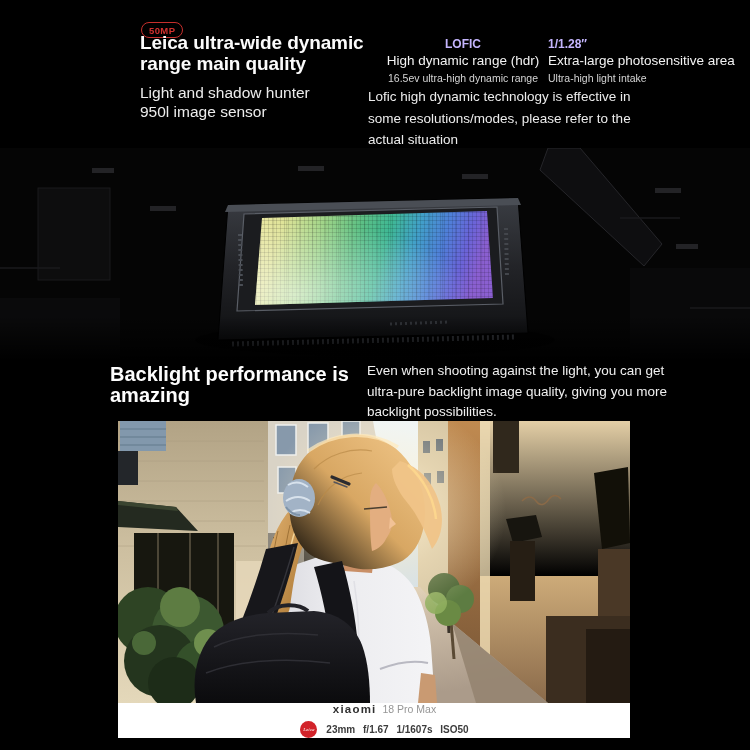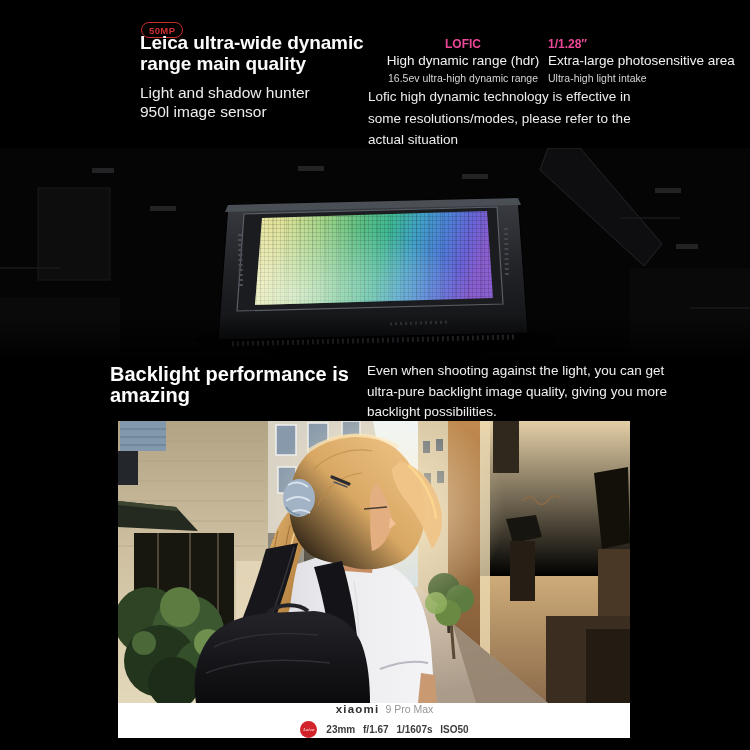--- a/index.html
+++ b/index.html
@@ -7,21 +7,21 @@
           font-family:"Liberation Sans",sans-serif;-webkit-font-smoothing:antialiased;}
   
   .badge{position:absolute;left:141px;top:22px;color:#d2312e;border:1px solid #c62f2c;
          border-radius:9px;font-size:9.5px;font-weight:bold;padding:1.5px 7px;letter-spacing:.4px;}
   .hero-title{position:absolute;left:140px;top:33px;font-size:19px;line-height:20.5px;
               font-weight:bold;color:#fbfbfb;letter-spacing:-.1px;}
   .hero-sub{position:absolute;left:140px;top:84px;font-size:15.5px;line-height:18.5px;color:#ececec;}
   .spec{position:absolute;top:37px;}
   .spec1{left:368px;width:190px;text-align:center;}
   .spec2{left:548px;width:200px;text-align:left;}
-  .spec-label{font-size:12px;font-weight:bold;color:#ec4899;margin-bottom:2px;}
+  .spec-label{font-size:12px;font-weight:bold;color:#c4b5fd;margin-bottom:2px;}
   .spec-title{font-size:13.5px;color:#f3f3f3;white-space:nowrap;margin-bottom:4px;}
   .spec-desc{font-size:10.5px;color:#d5d5d5;white-space:nowrap;}
   .disclaimer{position:absolute;left:368px;top:86px;font-size:13.5px;line-height:21.5px;color:#ececec;}
   
   .bl-title{position:absolute;left:110px;top:364px;font-size:20px;line-height:21px;font-weight:bold;color:#fdfdfd;}
   .bl-body{position:absolute;left:367px;top:361px;font-size:13.5px;line-height:20.5px;color:#f0f0f0;}
   
   .sensor-wrap{position:absolute;left:0;top:148px;width:750px;height:212px;}
   .photo{position:absolute;left:118px;top:421px;width:512px;height:317px;margin:0;}
   .photo svg{display:block;}
@@ -329,21 +329,21 @@
 
         <path d="M78 282 C74 258 78 234 92 216 C104 202 124 194 150 192 L196 190 C220 192 236 204 244 224 C250 240 252 262 252 282 Z" fill="url(#packG)"></path>
         <path d="M150 192 C160 182 180 182 190 190" stroke="#222228" stroke-width="4" fill="none"></path>
         <path d="M96 226 C120 214 160 210 200 214 M88 252 C118 240 164 236 212 242" stroke="#2e2e34" stroke-width="1.6" fill="none"></path>
       </g>
     </svg>
 
     <figcaption class="bar">
       <div class="brand">
         <span class="xiaomi">xiaomi</span>
-        <span class="model">9 Pro Max</span>
+        <span class="model">18 Pro Max</span>
       </div>
       <div class="meta">
         <span class="leica">
             <i>Leica</i>
           </span>
         <span class="params">23mm f/1.67 1/1607s ISO50</span>
       </div>
     </figcaption>
   </figure>
 

